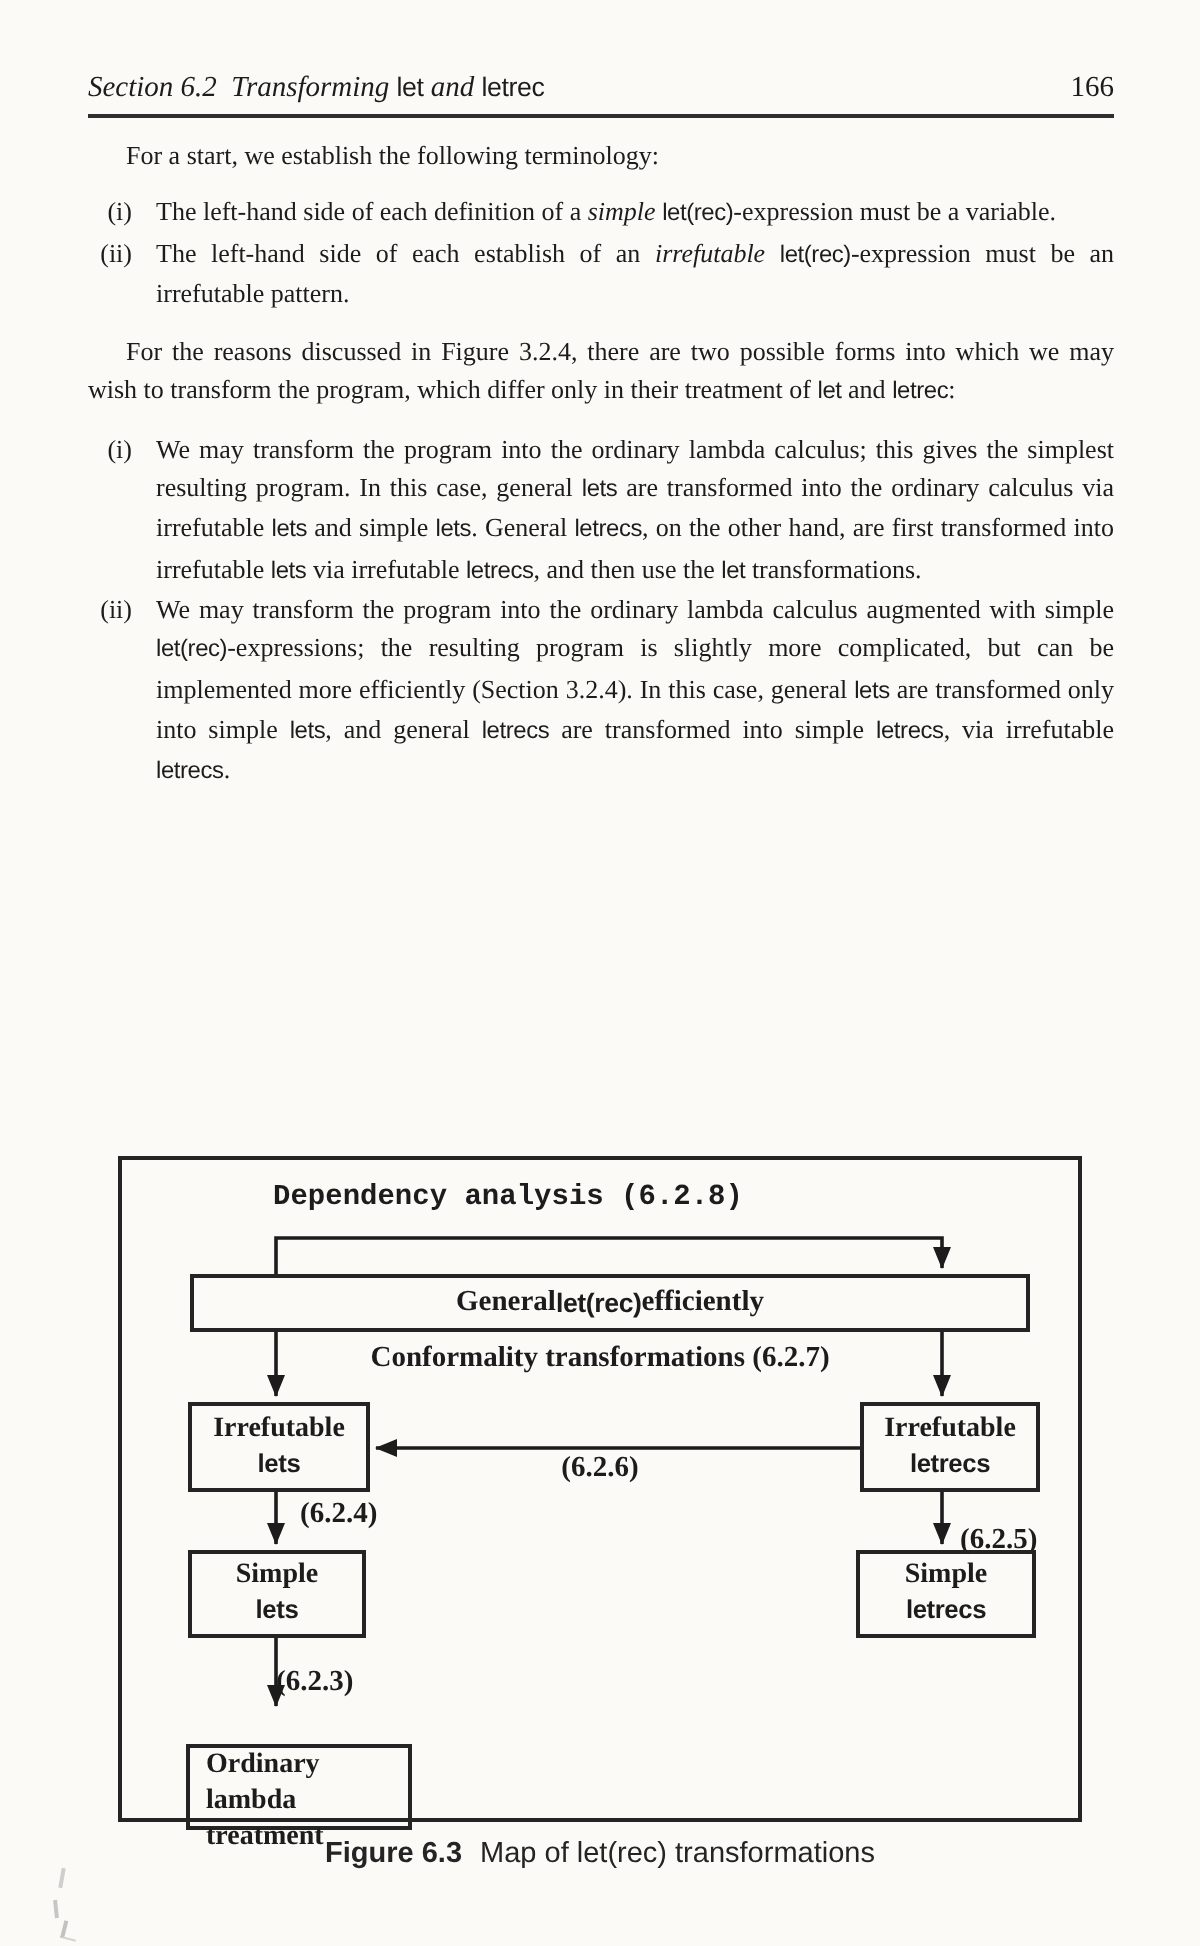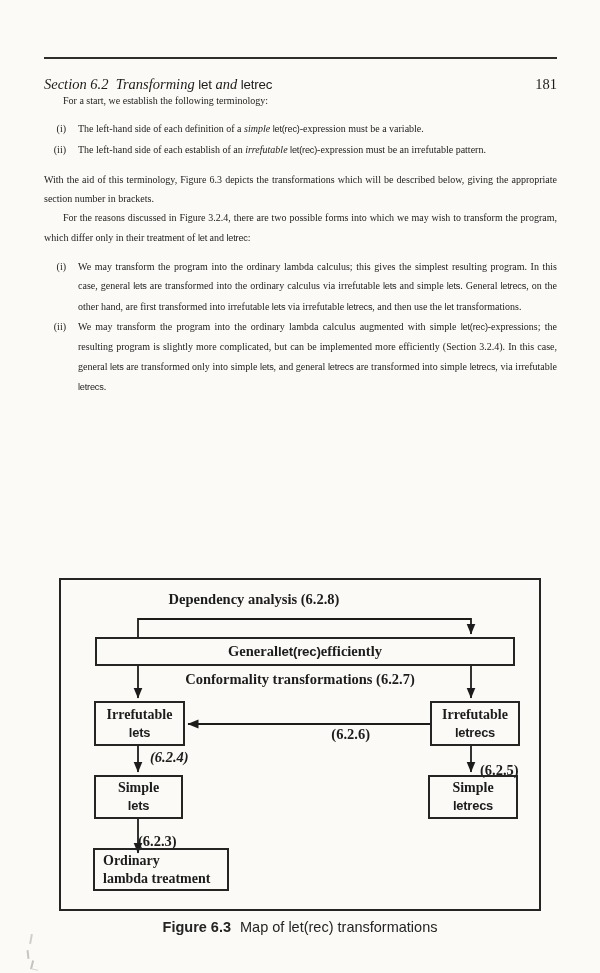--- a/index.html
+++ b/index.html
@@ -7,100 +7,98 @@
     position:relative;width:600px;height:973px;margin:0 auto;
     background:#fbfaf7;color:#1c1c1c;
     font-family:"Liberation Serif","DejaVu Serif",serif;
     overflow:hidden;
   }
   
   .running-head{
     position:absolute;left:44px;right:43px;top:36px;
     display:flex;justify-content:space-between;align-items:flex-start;
     font-size:14.5px;
-    margin-top:40px;
   }
   .head-rule{position:absolute;left:44px;right:43px;top:57px;border-top:2px solid #2e2e2e;}
   
   .bodytext{
-    position:absolute;left:44px;top:91px;width:513px;
-    font-size:10px;line-height:19.3px;text-align:justify;
+    position:absolute;left:44px;top:68px;width:513px;
+    font-size:13px;line-height:19.3px;text-align:justify;
   }
   .bodytext p{margin:0;}
   .p-indent{text-indent:19px;}
   ol.plist{list-style:none;margin:9px 0 10px 0;padding:0;}
   ol.plist li{position:relative;padding-left:34px;margin:0;}
   .li-label{position:absolute;left:-6px;width:28px;text-align:right;}
   
   .run-i{font-style:italic;}
   .run-k{font-family:"Liberation Sans","DejaVu Sans",sans-serif;font-size:0.92em;letter-spacing:-0.2px;}
   
   .diagram{
     position:absolute;left:59px;top:578px;width:482px;height:333px;
     border:2px solid #242424;box-sizing:border-box;
   }
   .diagram svg{position:absolute;left:0;top:0;width:478px;height:329px;}
   .diag-label{
     position:absolute;font-size:14.5px;font-weight:600;
     color:#1c1c1c;white-space:nowrap;
   }
-  .lbl-dependency{left:0;width:386px;top:11px;text-align:center;}
+  .lbl-dependency{left:0;width:386px;top:11px;text-align:center;font-family:Liberation Mono, monospace;}
   .lbl-conformality{left:0;width:478px;top:91px;text-align:center;}
-  .lbl-e626{left:169px;width:140px;top:146px;text-align:right;}
-  .lbl-e624{left:89px;top:169px;font-style:italic;}
+  .lbl-e626{left:169px;width:140px;top:146px;text-align:center;}
+  .lbl-e624{left:89px;top:169px;}
   .lbl-e625{left:419px;top:182px;}
   .lbl-e623{left:77px;top:253px;}
   .dbox{
     position:absolute;border:2px solid #242424;box-sizing:border-box;
     display:flex;flex-direction:column;justify-content:center;align-items:center;
     font-size:14px;font-weight:600;line-height:1.28;text-align:center;
   }
   .dbox-general{left:34px;top:57px;width:420px;height:29px;flex-direction:row;font-size:14.5px;}
   .dbox-ilets{left:33px;top:121px;width:91px;height:45px;}
   .dbox-iletrecs{left:369px;top:121px;width:90px;height:45px;}
   .dbox-slets{left:33px;top:195px;width:89px;height:44px;}
   .dbox-sletrecs{left:367px;top:195px;width:90px;height:44px;}
-  .dbox-ordinary{left:32px;top:268px;width:136px;height:43px;align-items:flex-start;padding-left:8px;text-align:left;}
+  .dbox-ordinary{left:32px;top:292px;width:113px;height:43px;align-items:flex-start;padding-left:8px;text-align:left;justify-content:space-between;}
   .fig-caption{
     position:absolute;left:0;right:0;top:919px;text-align:center;
     font-family:"Liberation Sans","DejaVu Sans",sans-serif;font-size:14.5px;color:#242424;
   }
   .cap-bold{font-weight:700;margin-right:9px;}
   
   .pencil{position:absolute;background:none;}
   .pm1{left:30px;top:934px;width:2px;height:10px;background:#cfcfcd;transform:rotate(10deg);}
   .pm2{left:27px;top:950px;width:2px;height:9px;background:#c6c6c4;transform:rotate(-6deg);}
   .pm3{left:31px;top:961px;width:6px;height:8px;border-left:2px solid #c2c2c0;border-bottom:1px solid #d4d4d2;transform:rotate(14deg);}
 </style>
 </head>
 <body>
 
 <div class="page">
 
   <div class="running-head">
     <span><span class="run-i">Section 6.2 Transforming </span><span class="run-k">let</span><span class="run-r"> </span><span class="run-i">and</span><span class="run-r"> </span><span class="run-k">letrec</span></span>
-    <span>181</span>
+    <span>166</span>
   </div>
   <div class="head-rule"></div>
 
   <div class="bodytext">
     <p class="p-indent"><span class="run-r">For a start, we establish the following terminology:</span></p>
 
     <ol class="plist">
       <li>
         <span class="li-label">(i)</span>
         <span><span class="run-r">The left-hand side of each definition of a </span><span class="run-i">simple</span><span class="run-r"> </span><span class="run-k">let(rec)</span><span class="run-r">-expression must be a variable.</span></span>
       </li>
       <li>
         <span class="li-label">(ii)</span>
         <span><span class="run-r">The left-hand side of each establish of an </span><span class="run-i">irrefutable</span><span class="run-r"> </span><span class="run-k">let(rec)</span><span class="run-r">-expression must be an irrefutable pattern.</span></span>
       </li>
     </ol>
 
-    <p><span class="run-r">With the aid of this terminology, Figure 6.3 depicts the transformations which will be described below, giving the appropriate section number in brackets.</span></p>
     <p class="p-indent"><span class="run-r">For the reasons discussed in Figure 3.2.4, there are two possible forms into which we may wish to transform the program, which differ only in their treatment of </span><span class="run-k">let</span><span class="run-r"> and </span><span class="run-k">letrec</span><span class="run-r">:</span></p>
 
     <ol class="plist">
       <li>
         <span class="li-label">(i)</span>
         <span><span class="run-r">We may transform the program into the ordinary lambda calculus; this gives the simplest resulting program. In this case, general </span><span class="run-k">lets</span><span class="run-r"> are transformed into the ordinary calculus via irrefutable </span><span class="run-k">lets</span><span class="run-r"> and simple </span><span class="run-k">lets</span><span class="run-r">. General </span><span class="run-k">letrecs</span><span class="run-r">, on the other hand, are first transformed into irrefutable </span><span class="run-k">lets</span><span class="run-r"> via irrefutable </span><span class="run-k">letrecs</span><span class="run-r">, and then use the </span><span class="run-k">let</span><span class="run-r"> transformations.</span></span>
       </li>
       <li>
         <span class="li-label">(ii)</span>
         <span><span class="run-r">We may transform the program into the ordinary lambda calculus augmented with simple </span><span class="run-k">let(rec)</span><span class="run-r">-expressions; the resulting program is slightly more complicated, but can be implemented more efficiently (Section 3.2.4). In this case, general </span><span class="run-k">lets</span><span class="run-r"> are transformed only into simple </span><span class="run-k">lets</span><span class="run-r">, and general </span><span class="run-k">letrecs</span><span class="run-r"> are transformed into simple </span><span class="run-k">letrecs</span><span class="run-r">, via irrefutable </span><span class="run-k">letrecs</span><span class="run-r">.</span></span>

